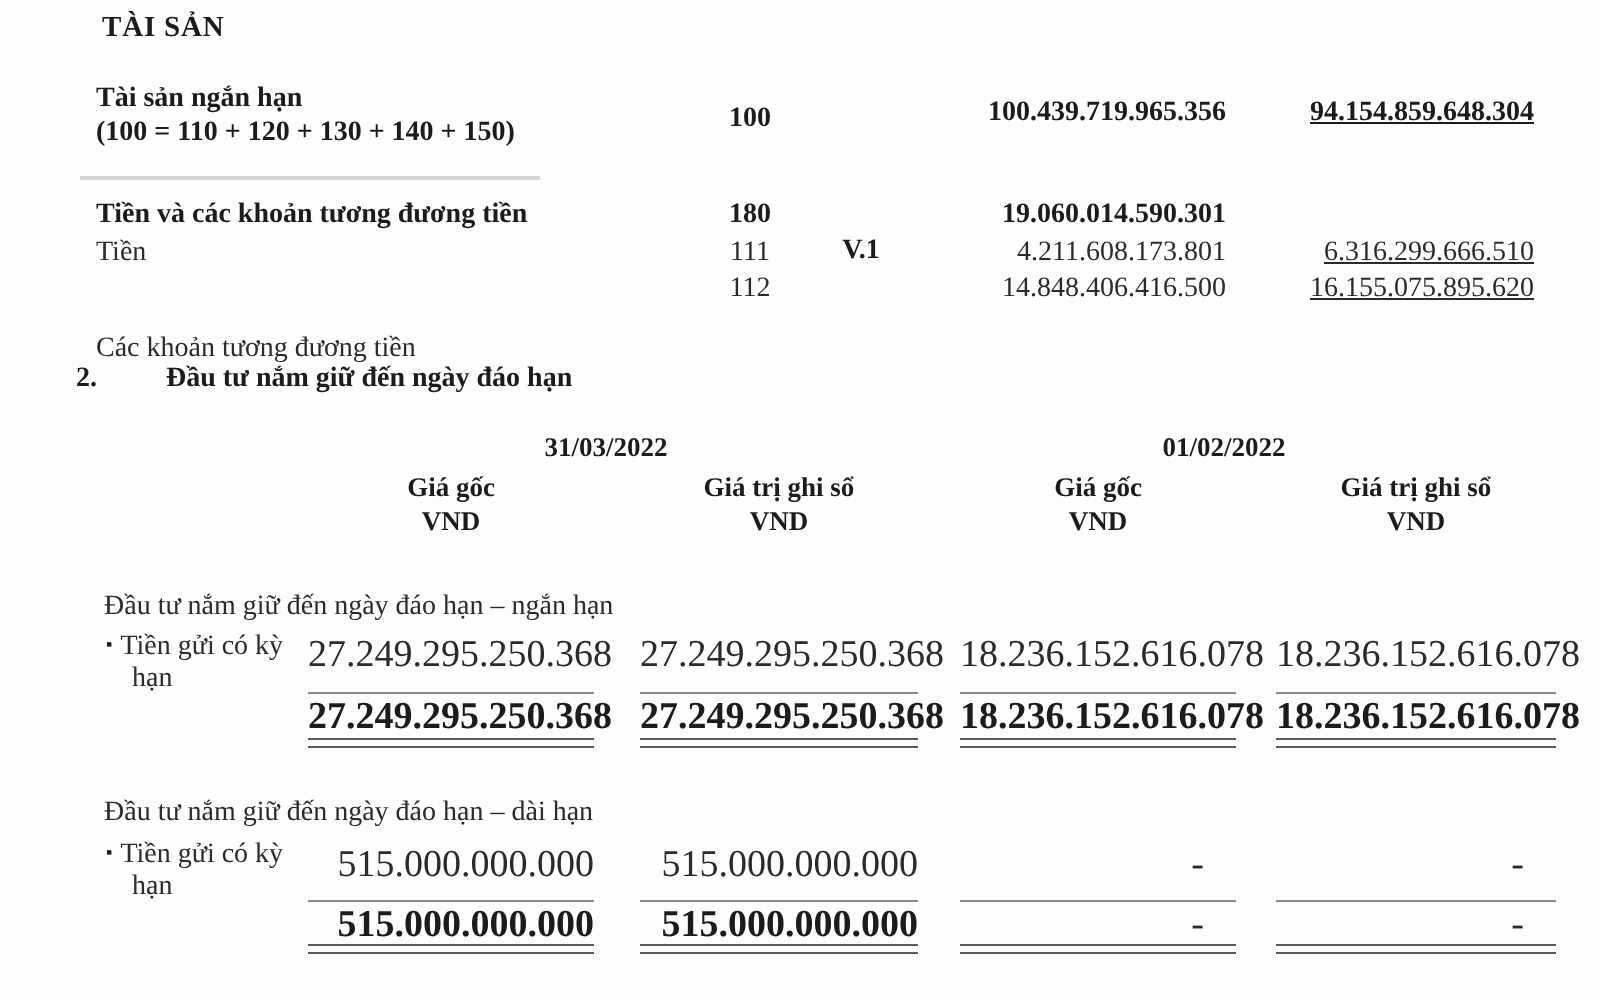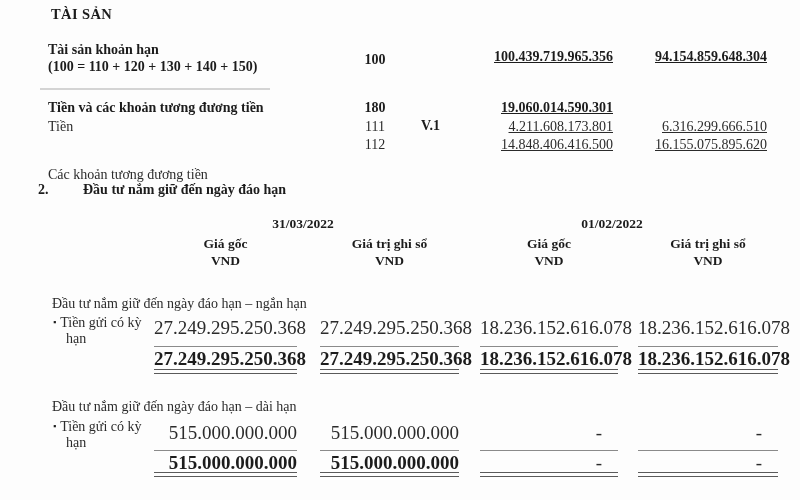--- a/index.html
+++ b/index.html
@@ -13,21 +13,21 @@
   }
   .abs{position:absolute;}
   .b{font-weight:bold;color:#1c1c1c;}
   .fs14{font-size:14px;line-height:16px;}
   .fs13{font-size:13.5px;line-height:16px;}
   .title{font-size:14.5px;letter-spacing:.4px;}
   .center{text-align:center;}
   
   .c-code{left:350px;width:50px;text-align:center;}
   .c-note{left:408px;width:45px;text-align:center;}
-  .c-tv1{left:465px;width:148px;text-align:right;text-decoration:underline;}
+  .c-tv1{left:465px;width:148px;text-align:right;}
   .c-tv2{left:622px;width:145px;text-align:right;text-decoration:underline;}
   
   .v1{left:154px;width:143px;}
   .v2{left:320px;width:139px;}
   .v3{left:480px;width:138px;}
   .v4{left:638px;width:140px;}
   .vcell{text-align:right;font-size:19px;line-height:16px;}
   .dash{padding-right:16px;box-sizing:border-box;}
   .rule{height:1px;background:#8a8a8a;}
   .dline{height:3px;border-top:1.2px solid #5a5a5a;border-bottom:1.2px solid #5a5a5a;}
@@ -37,21 +37,21 @@
   .hang{padding-left:13px;text-indent:-13px;}
   .hdr2{font-size:13.5px;line-height:17px;font-weight:bold;color:#1c1c1c;text-align:center;}
 </style>
 </head>
 <body>
 
 <div class="page">
 
   <div class="abs b title" style="left:40px;top:6px;margin-left:11px;">TÀI SẢN</div>
 
-  <div class="abs b fs14" style="left:48px;top:42px;">Tài sản khoản hạn</div>
+  <div class="abs b fs14" style="left:48px;top:42px;">Tài sản ngắn hạn</div>
   <div class="abs b fs14" style="left:48px;top:59px;">(100 = 110 + 120 + 130 + 140 + 150)</div>
   <div class="abs b fs14 c-code" style="top:52px;">100</div>
   <div class="abs b fs14 c-tv1" style="top:49px;">100.439.719.965.356</div>
   <div class="abs b fs14 c-tv2" style="top:49px;">94.154.859.648.304</div>
 
   <div class="abs artifact" style="left:40px;top:88px;width:230px;"></div>
 
   <div class="abs b fs14" style="left:48px;top:100px;">Tiền và các khoản tương đương tiền</div>
   <div class="abs b fs14 c-code" style="top:100px;">180</div>
   <div class="abs b fs14 c-note" style="top:118px;">V.1</div>

